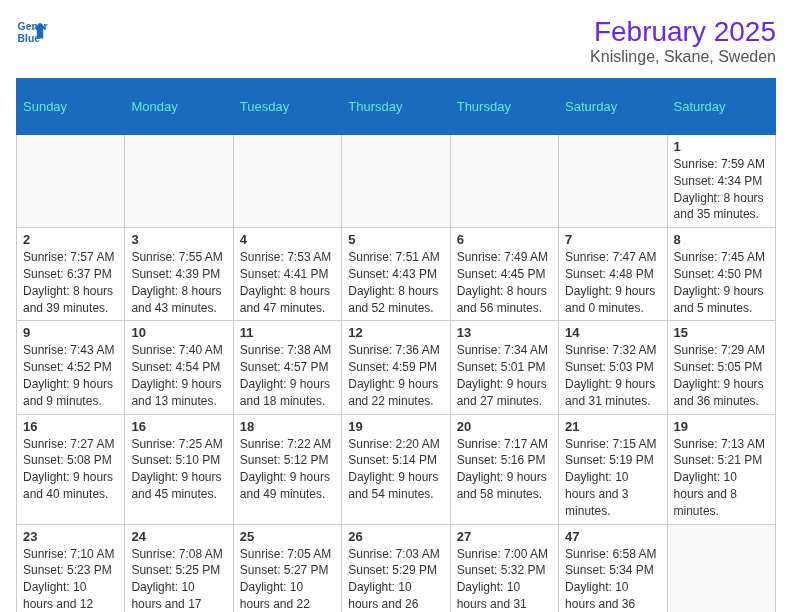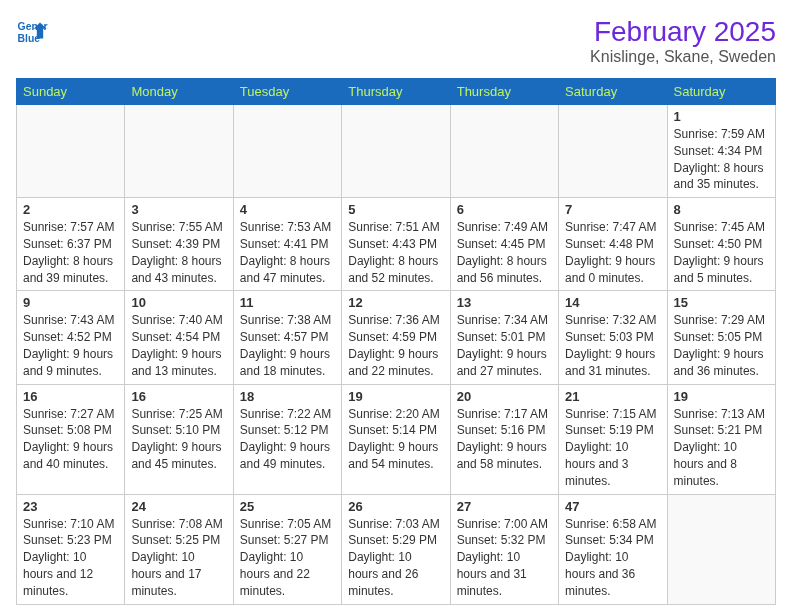--- a/index.html
+++ b/index.html
@@ -37,23 +37,23 @@
       font-size: 16px;
       color: #555;
     }
     .calendar {
       width: 100%;
       border-collapse: collapse;
       border: 1px solid #ccc;
     }
     .calendar th {
       background: #1a6bbd;
-      color: #bef264;
+      color: #5eead4;
       text-align: left;
-      padding: 5px 6px;
+      padding: 20px 6px;
       font-size: 13px;
       font-weight: normal;
       border: 1px solid #1a6bbd;
     }
     .calendar td {
       vertical-align: top;
       padding: 4px 6px;
       border: 1px solid #ccc;
       width: 108px;
       min-height: 80px;

